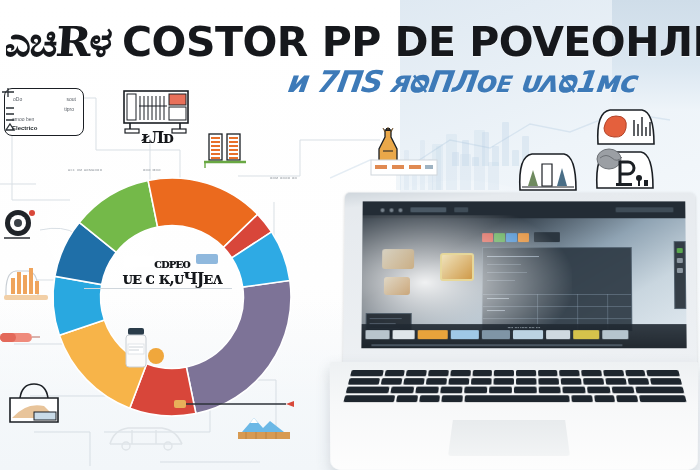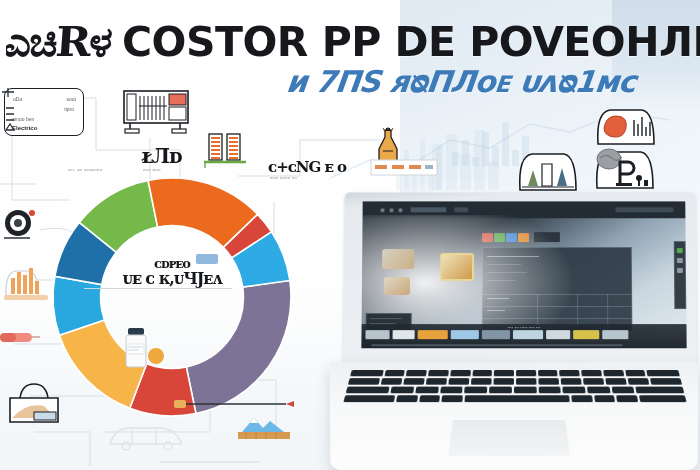--- a/index.html
+++ b/index.html
@@ -257,24 +257,23 @@
       <rect x="25" y="15" width="9" height="2"></rect>
         <rect x="25" y="19" width="9" height="2"></rect>
       <rect x="25" y="23" width="9" height="2"></rect>
         <rect x="25" y="27" width="9" height="2"></rect>
     </g>
     <path d="M0 32 H42" stroke="#69a843" stroke-width="2.4"></path>
     <path d="M1 32 v6" stroke="#69a843" stroke-width="1.4"></path>
   </svg>
 
   <div class="label-sub" style="left:68px;top:167px;">ᴀᴄᴄ ᴜᴍ ᴀᴏᴍᴀᴏᴏᴏ</div>
-  <div class="label-garble" style="left:141px;top:144px;font-size:20px;">ᴌЛᴅ</div>
+  <div class="label-garble" style="left:141px;top:128px;font-size:16px;">ᴌЛᴅ</div>
   <div class="label-sub" style="left:143px;top:167px;">ᴏᴏᴏ ᴍᴏᴏ</div>
 
-  <div class="label-garble" style="left:268px;top:158px;font-size:15px;">ᴄ+ᴄNG ᴇ ᴏ</div>
   <div class="label-sub" style="left:270px;top:175px;">ᴏᴏᴍ ᴏᴏᴏᴏ ᴏᴏ</div>
 
   <svg style="position:absolute;left:372px;top:126px;width:32px;height:44px;" viewBox="0 0 32 44">
     <path d="M13 4 h6 v7 l6 12 v16 h-18 v-16 l6 -12 z" fill="#eaa84a" stroke="#1b1f24" stroke-width="1.3"></path>
     <path d="M14 2 h4 v3 h-4 z" fill="#1b1f24"></path>
     <path d="M11 25 h10" stroke="#1b1f24" stroke-width="1"></path>
     <path d="M16 4 v-3 M13 6 l-2 -4 M19 6 l2 -4" stroke="#6b4a22" stroke-width="1"></path>
   </svg>
 
   <svg style="position:absolute;left:370px;top:158px;width:70px;height:20px;" viewBox="0 0 70 20">

